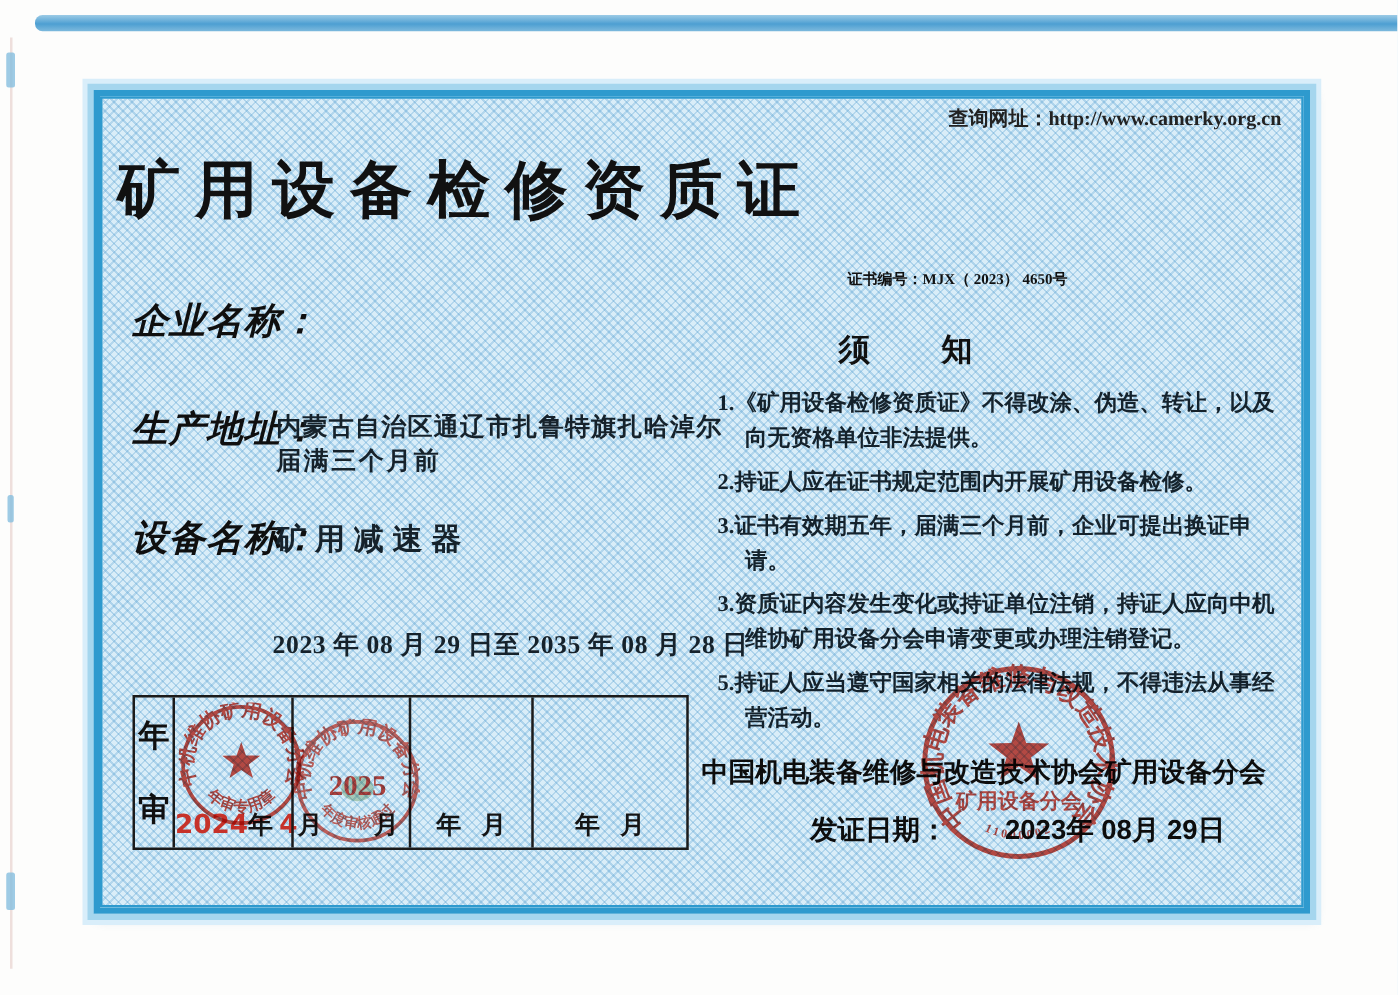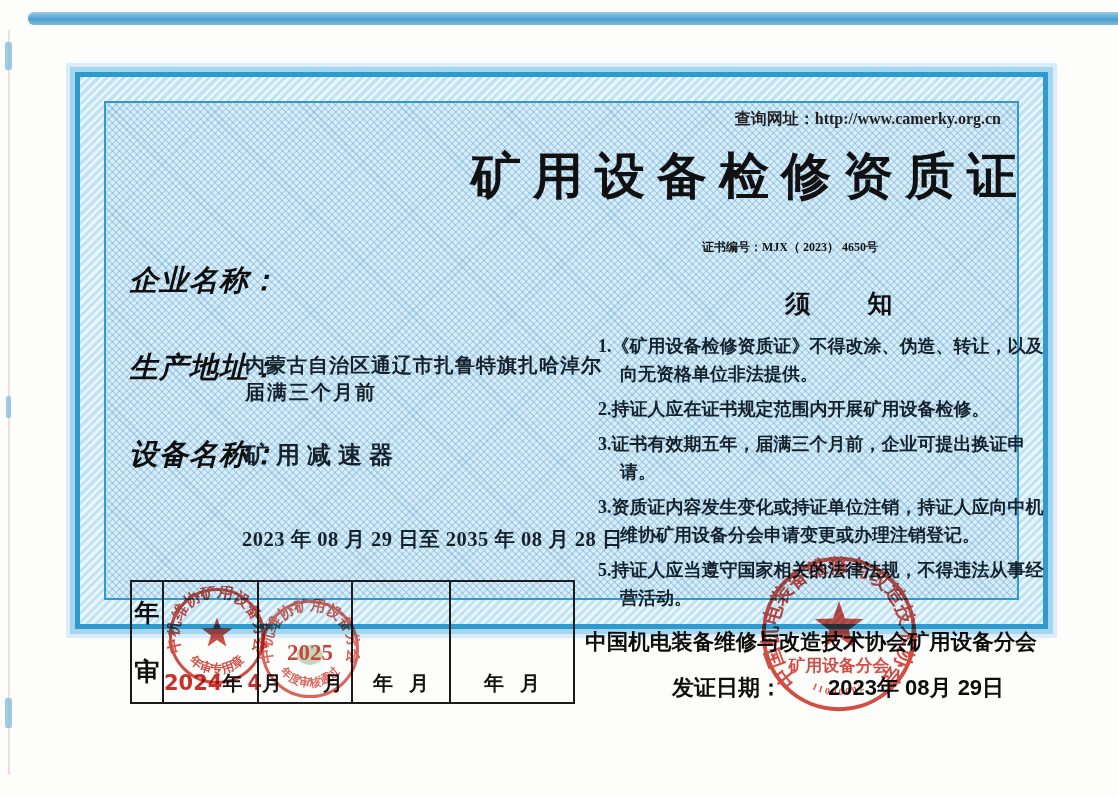--- a/index.html
+++ b/index.html
@@ -19,45 +19,45 @@
     position:absolute;left:8px;top:30px;width:2px;height:745px;
     background:#e7d2cf;opacity:.7;
   }
   .scan-dash{position:absolute;background:#86bedf;opacity:.8;border-radius:2px;}
   .d1{left:5px;top:42px;width:7px;height:28px;}
   .d2{left:6px;top:396px;width:5px;height:22px;}
   .d3{left:5px;top:698px;width:7px;height:30px;}
 
   
   .cert{
-    position:absolute;left:75px;top:72px;width:973px;height:557px;
+    position:absolute;left:75px;top:72px;width:973px;height:659px;
     box-sizing:border-box;
     border:5px solid #2e9ace;
     box-shadow:0 0 0 5px #a5d6ee,0 0 0 9px #d9eefa,3px 4px 8px rgba(110,150,180,.45);
-    padding:24px;
+    padding:0;
     background:repeating-linear-gradient(135deg,#bfe2f4 0 3px,#eaf6fc 3px 6px);
   }
   .cert-inner{
     position:relative;width:100%;height:100%;box-sizing:border-box;
     border:2px solid #2e9ace;
     background-color:#d9edf8;
     background-image:
       repeating-linear-gradient(45deg,rgba(74,152,205,.30) 0 1.5px,transparent 1.5px 5px),
       repeating-linear-gradient(-45deg,rgba(74,152,205,.26) 0 1.5px,transparent 1.5px 5px);
   }
   .abs{position:absolute;}
 
   
   .query-line{top:6px;right:16px;font-family:"Liberation Serif",serif;
     font-size:16px;font-weight:bold;color:#222;}
-  .cert-title{top:40px;left:12px;width:100%;text-align:right;
+  .cert-title{top:40px;left:0;width:100%;text-align:left;
     font-size:50px;font-weight:bold;letter-spacing:12px;text-indent:12px;color:#111;}
   .cert-no{left:596px;top:136px;font-family:Liberation Serif, serif;
     font-size:12px;font-weight:bold;color:#111;text-align:right;}
-  .notice-heading{left:573px;top:184px;width:320px;text-align:center;
+  .notice-heading{left:573px;top:184px;width:320px;
     font-family:"Liberation Serif",serif;font-size:25px;font-weight:bold;
     letter-spacing:16px;text-indent:16px;color:#111;}
   .notice-list{left:492px;top:229px;width:462px;
     font-family:"Liberation Serif",serif;font-size:18px;line-height:28px;
     font-weight:bold;color:#14222c;}
   .notice-item{padding-left:22px;text-indent:-22px;margin-bottom:7px;}
 
   .field-label{left:23px;font-size:29px;font-weight:bold;color:#0f0f0f;
     letter-spacing:1px;white-space:nowrap;font-style:italic;}
   .field-value{font-family:"Liberation Serif",serif;font-weight:bold;

